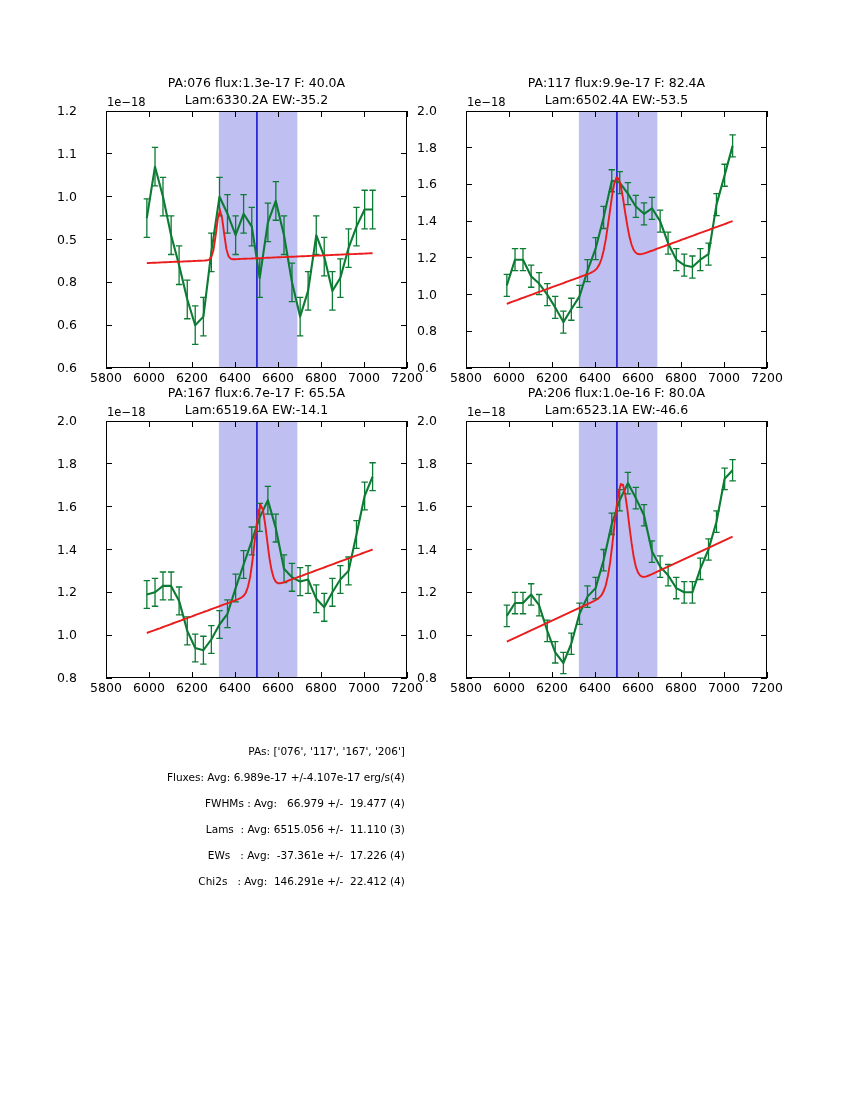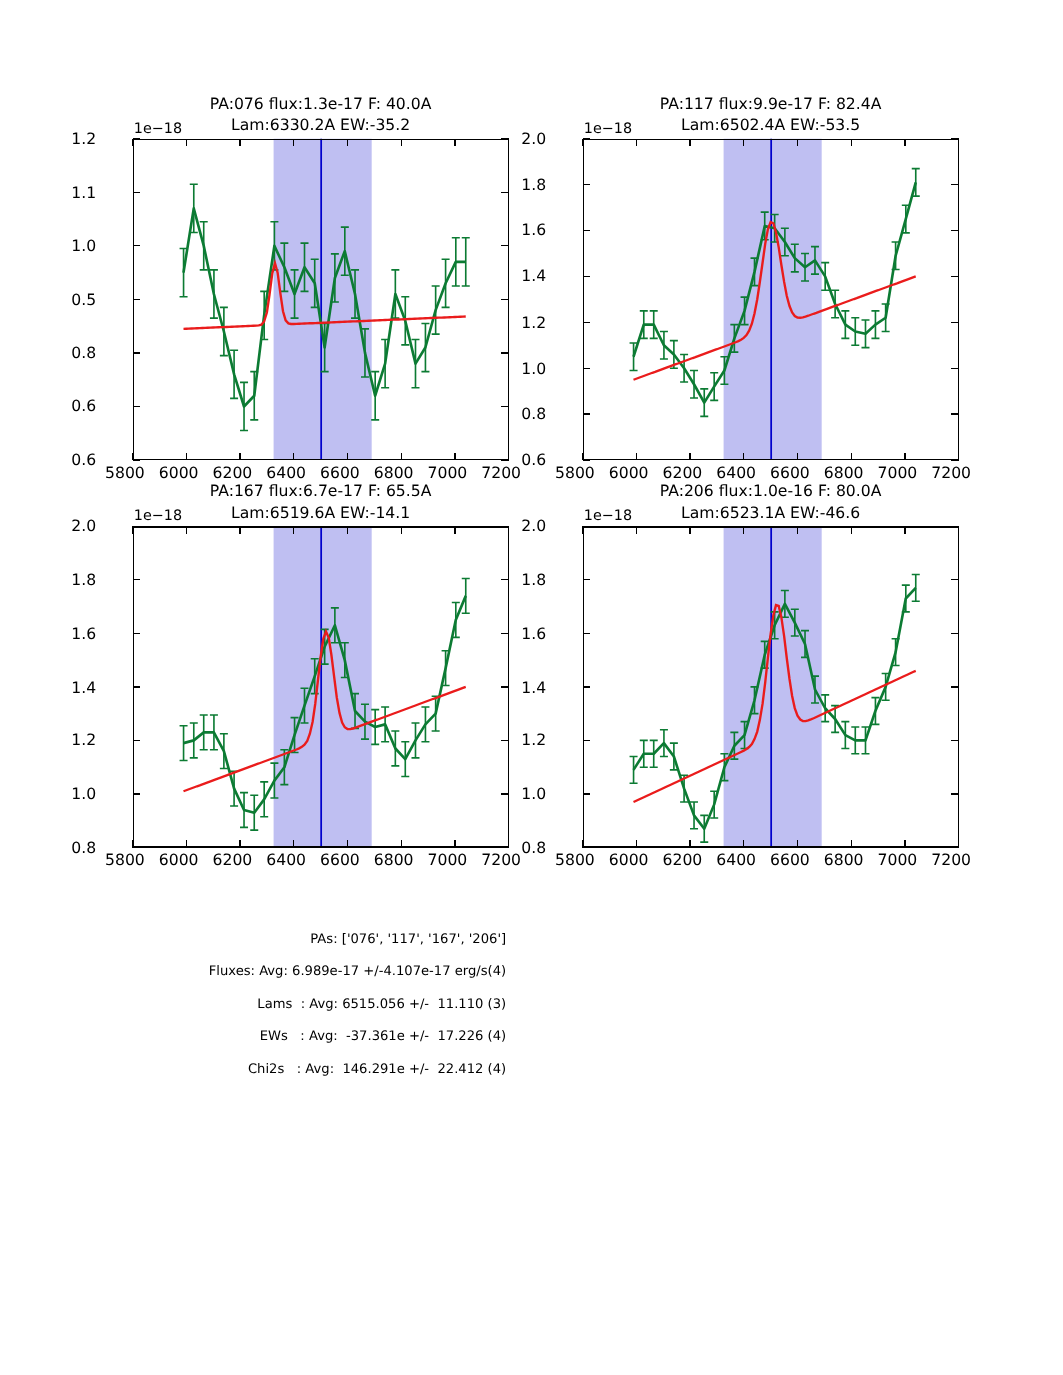--- a/index.html
+++ b/index.html
@@ -3,21 +3,21 @@
 <meta charset="utf-8">
 <style>
   html,body{margin:0;padding:0;background:#fff;}
   .figure{position:relative;width:850px;height:948px;background:#ffffff;
           font-family:"DejaVu Sans",sans-serif;color:#000;overflow:hidden;}
   .subplot{position:absolute;width:301px;height:257px;}
   .subplot svg{position:absolute;left:0;top:0;overflow:visible;}
   .titles{position:absolute;left:-80px;width:461px;top:-37px;text-align:center;
           font-size:12.5px;line-height:17px;}
   .offset{position:absolute;left:1px;top:-16px;font-size:11.5px;}
-  .xtick{position:absolute;top:259px;width:44px;font-size:12.5px;line-height:15px;}
+  .xtick{position:absolute;top:259px;width:44px;text-align:center;font-size:12.5px;line-height:15px;}
   .ytick{position:absolute;left:-49px;width:44px;font-size:12.5px;line-height:15px;}
   .stats{position:absolute;left:167px;top:745px;font-size:10.5px;}
   .stat-line{height:26px;line-height:13px;white-space:pre;text-align:right;}
 </style>
 </head>
 <body>
 
 <div class="figure">
 
   <div class="subplot" style="left:106px;top:111px;">
@@ -145,18 +145,19 @@
       <div class="ytick" style="top: 163.333px;">1.2</div>
       <div class="ytick" style="top: 120.5px;">1.4</div>
       <div class="ytick" style="top: 77.6667px;">1.6</div>
       <div class="ytick" style="top: 34.8333px;">1.8</div>
       <div class="ytick" style="top: -8px;">2.0</div>
     </div>
 
   <div class="stats">
     <div class="stat-line">PAs: ['076', '117', '167', '206']</div>
     <div class="stat-line">Fluxes: Avg: 6.989e-17 +/-4.107e-17 erg/s(4)</div>
+    <div class="stat-line">FWHMs : Avg:   66.979 +/-  19.477 (4)</div>
     <div class="stat-line">Lams  : Avg: 6515.056 +/-  11.110 (3)</div>
     <div class="stat-line">EWs   : Avg:  -37.361e +/-  17.226 (4)</div>
     <div class="stat-line">Chi2s   : Avg:  146.291e +/-  22.412 (4)</div>
   </div>
 
 </div>
 
 </body></html>

